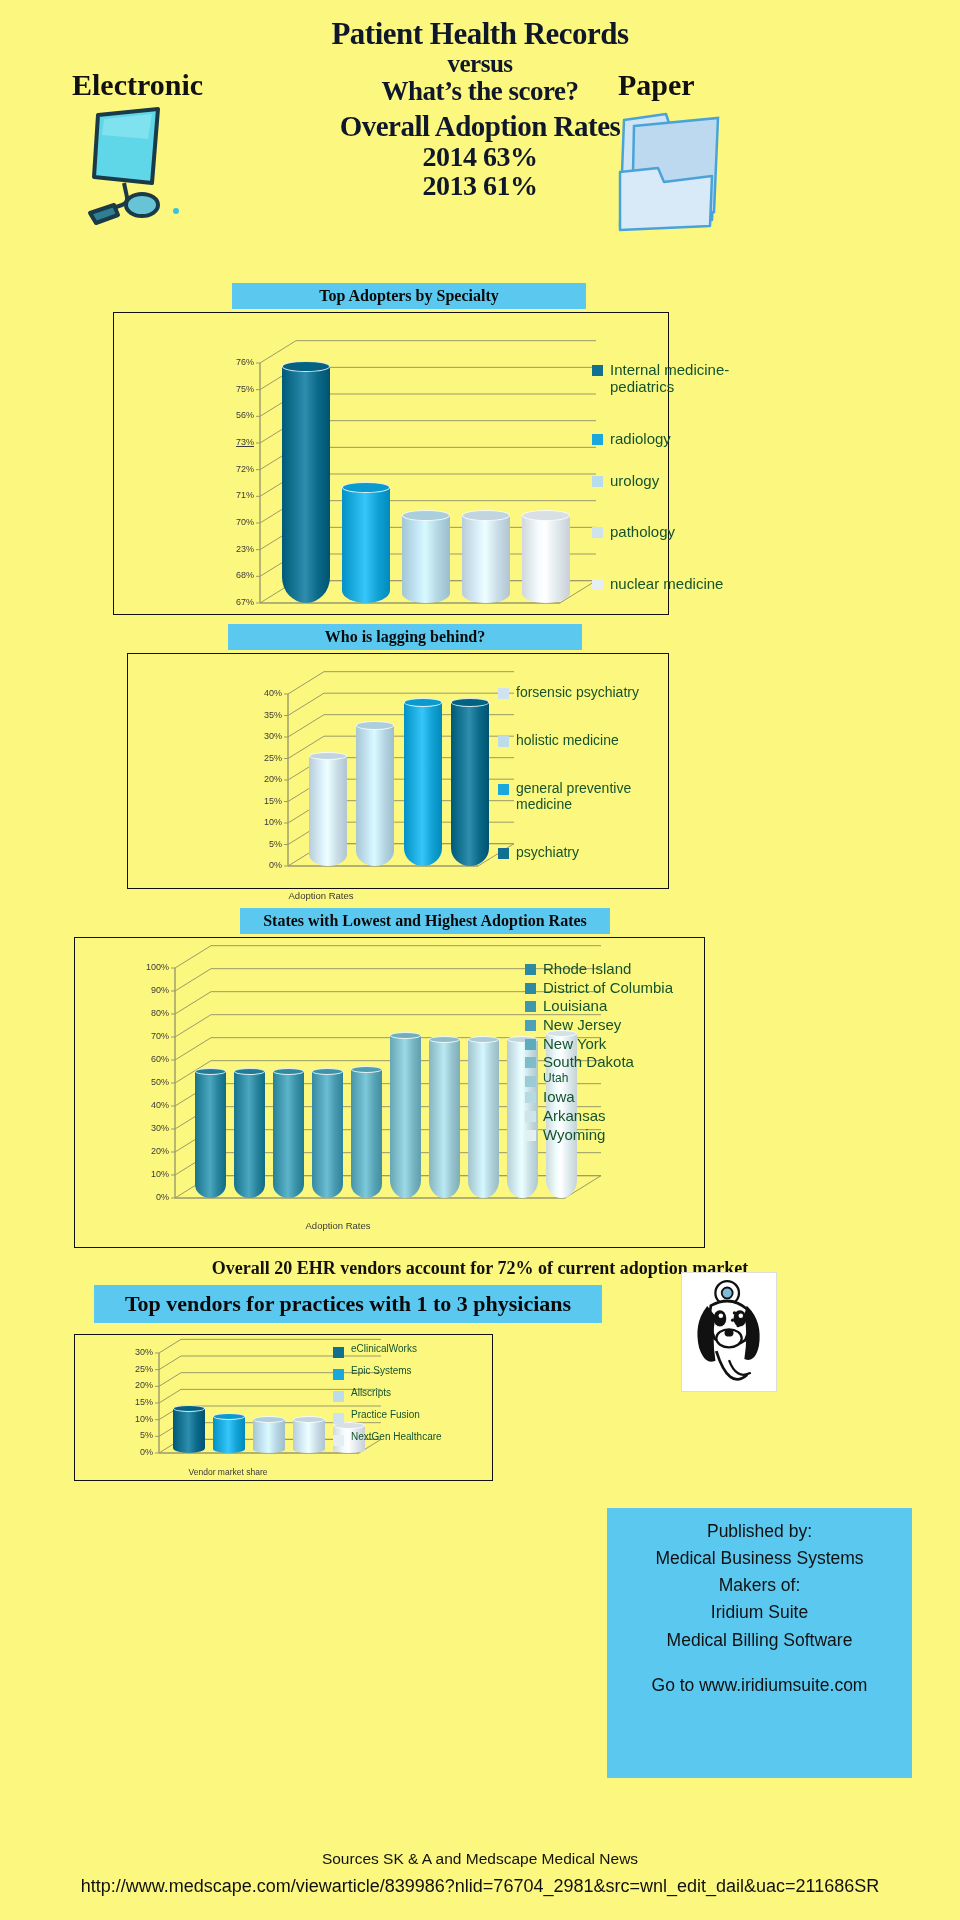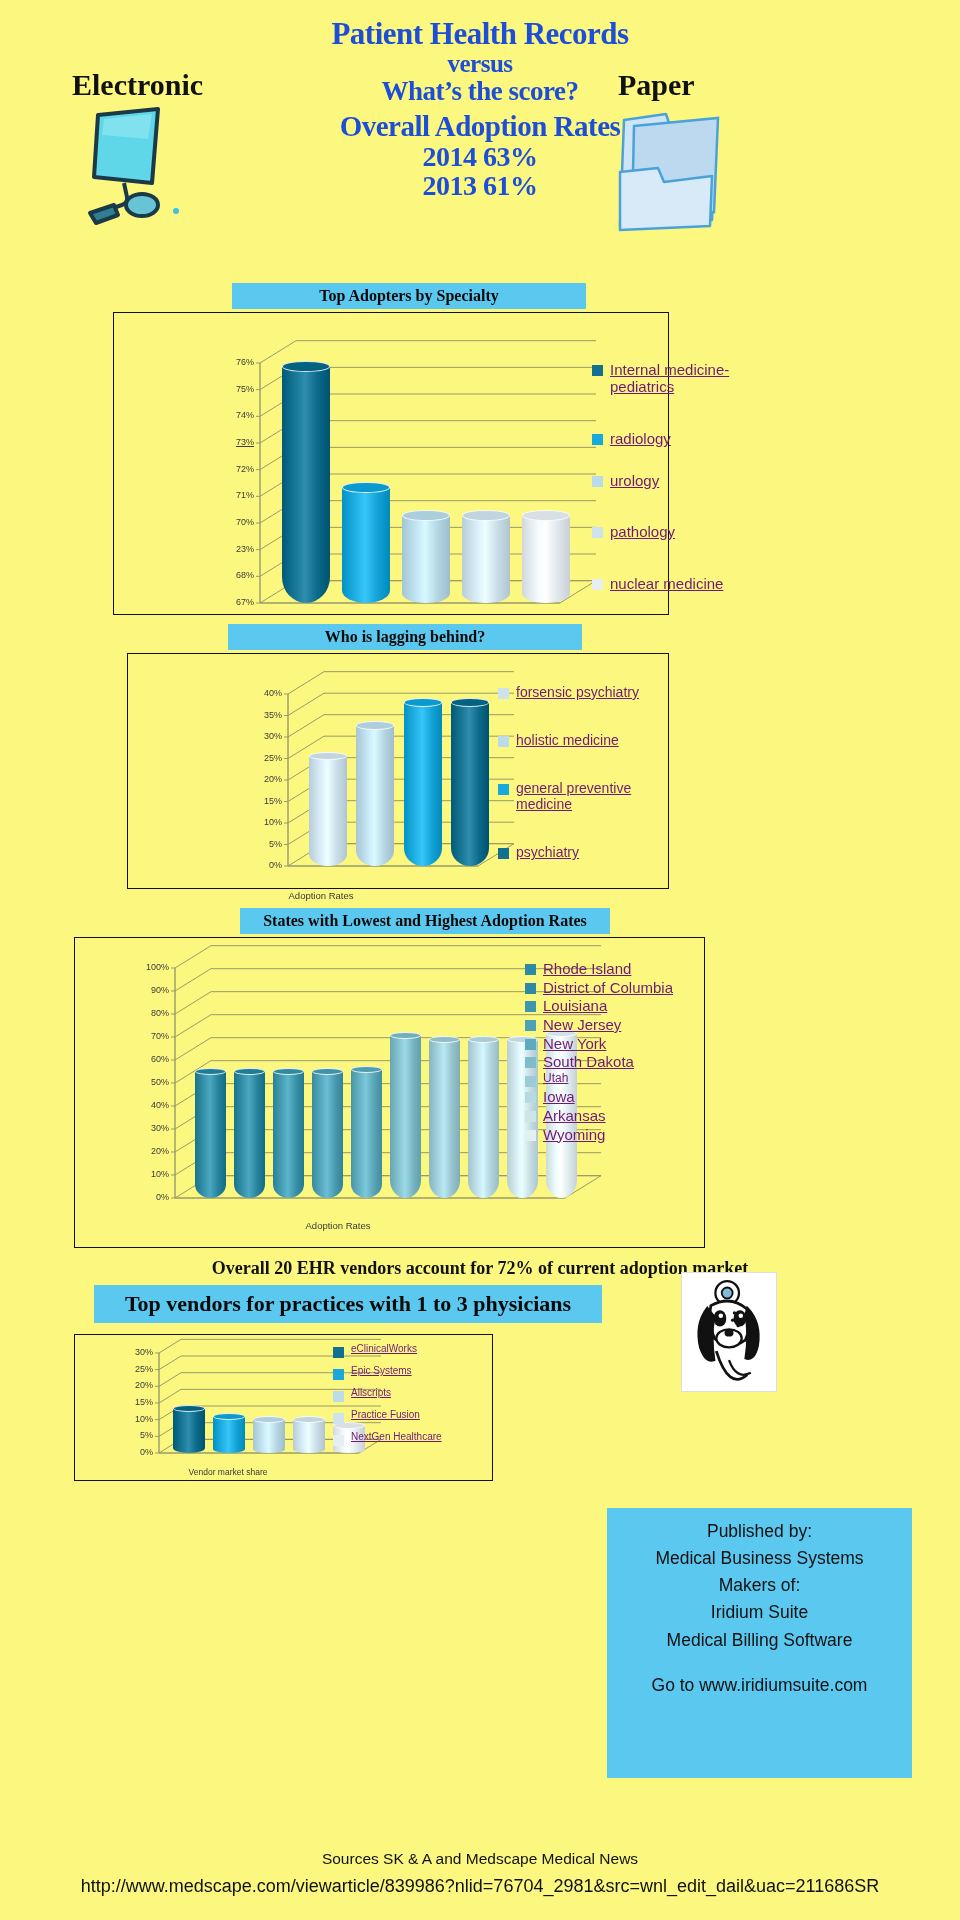--- a/index.html
+++ b/index.html
@@ -6,21 +6,21 @@
   body{
     width:960px;height:1920px;
     background:#fcf87f;
     font-family:"Liberation Sans", sans-serif;
     position:relative;
     overflow:hidden;
   }
   .hdr-title{
     position:absolute;left:0;top:18px;width:960px;text-align:center;
     font-family:"Liberation Serif", serif;
-    font-weight:bold;color:#1d4ed8;line-height:1.06;
+    font-weight:bold;color:#0f172a;line-height:1.06;
     letter-spacing:-0.5px;
   }
   .hdr-l1{font-size:31px;}
   .hdr-l2{font-size:25px;}
   .hdr-l3{font-size:27px;}
   .hdr-l4{font-size:29px;margin-top:5px;}
   .hdr-l5{font-size:28px;}
   .hdr-l6{font-size:28px;}
 
   .side-word{
@@ -49,21 +49,21 @@
     position:absolute;font-size:9px;color:#3a3a3a;text-align:right;
     font-family:"Liberation Sans", sans-serif;white-space:nowrap;
   }
   .xlab{
     position:absolute;font-size:9.5px;color:#3a3a3a;text-align:center;width:100%;
     font-family:"Liberation Sans", sans-serif;
   }
   .legend{position:absolute;}
   .lg-item{display:flex;align-items:flex-start;margin-bottom:2px;}
   .lg-sw{width:11px;height:11px;flex:0 0 11px;margin-right:7px;margin-top:4px;}
-  .lg-tx{font-size:15px;color:#701a75;line-height:1.15;font-family:"Liberation Sans",sans-serif;text-decoration:underline;}
+  .lg-tx{font-size:15px;color:#14532d;line-height:1.15;font-family:"Liberation Sans",sans-serif;}
 
   .cyl{position:absolute;bottom:0;}
   .cyl .body{position:absolute;left:0;right:0;bottom:0;top:7px;border-radius:0 0 50% 50%/0 0 11% 11%;}
   .cyl .top{position:absolute;left:0;right:0;top:0;height:14px;border-radius:50%;}
 
   .footline{
     position:absolute;width:960px;text-align:center;color:#111;
     font-family:"Liberation Sans", sans-serif;
   }
   .pubbox{
@@ -143,21 +143,21 @@
         <line x1="146" y1="290" x2="182" y2="267.68" stroke="#9a9a6a" stroke-width="1"></line>
         <line x1="182" y1="267.68" x2="482" y2="267.68" stroke="#9a9a6a" stroke-width="1"></line>
         <line x1="142" y1="290" x2="146" y2="290" stroke="#9a9a6a" stroke-width="1"></line>
         <line x1="146" y1="50" x2="146" y2="290" stroke="#9a9a6a" stroke-width="1.4"></line>
         <line x1="146" y1="290" x2="446" y2="290" stroke="#9a9a6a" stroke-width="1.4"></line>
         <line x1="446" y1="290" x2="482" y2="267.68" stroke="#9a9a6a" stroke-width="1"></line>
         <line x1="182" y1="267.68" x2="482" y2="267.68" stroke="#9a9a6a" stroke-width="1"></line>
       </svg>
       <div class="ytick" style="left: 106px; top: 44px; width: 34px;">76%</div>
       <div class="ytick" style="left: 106px; top: 70.6667px; width: 34px;">75%</div>
-      <div class="ytick" style="left: 106px; top: 97.3333px; width: 34px;">74%</div>
+      <div class="ytick" style="left: 106px; top: 97.3333px; width: 34px;">56%</div>
       <div class="ytick" style="left: 106px; top: 124px; width: 34px; text-decoration: underline;">73%</div>
       <div class="ytick" style="left: 106px; top: 150.667px; width: 34px;">72%</div>
       <div class="ytick" style="left: 106px; top: 177.333px; width: 34px;">71%</div>
       <div class="ytick" style="left: 106px; top: 204px; width: 34px;">70%</div>
       <div class="ytick" style="left: 106px; top: 230.667px; width: 34px;">23%</div>
       <div class="ytick" style="left: 106px; top: 257.333px; width: 34px;">68%</div>
       <div class="ytick" style="left: 106px; top: 284px; width: 34px;">67%</div>
       <div class="cyl" style="left: 168.2px; top: 48.0526px; width: 48px; height: 241.947px;">
         <div class="body" style="top:5.28px;background:linear-gradient(90deg,rgb(0,90,121) 0%,rgb(31,126,157) 34%,rgb(47,142,173) 48%,rgb(11,106,137) 74%,rgb(0,82,113) 100%);"></div>
         <div class="top" style="height:10.56px;background:rgb(3,98,129);border:1px solid rgba(255,255,255,.85);box-sizing:border-box;"></div>

